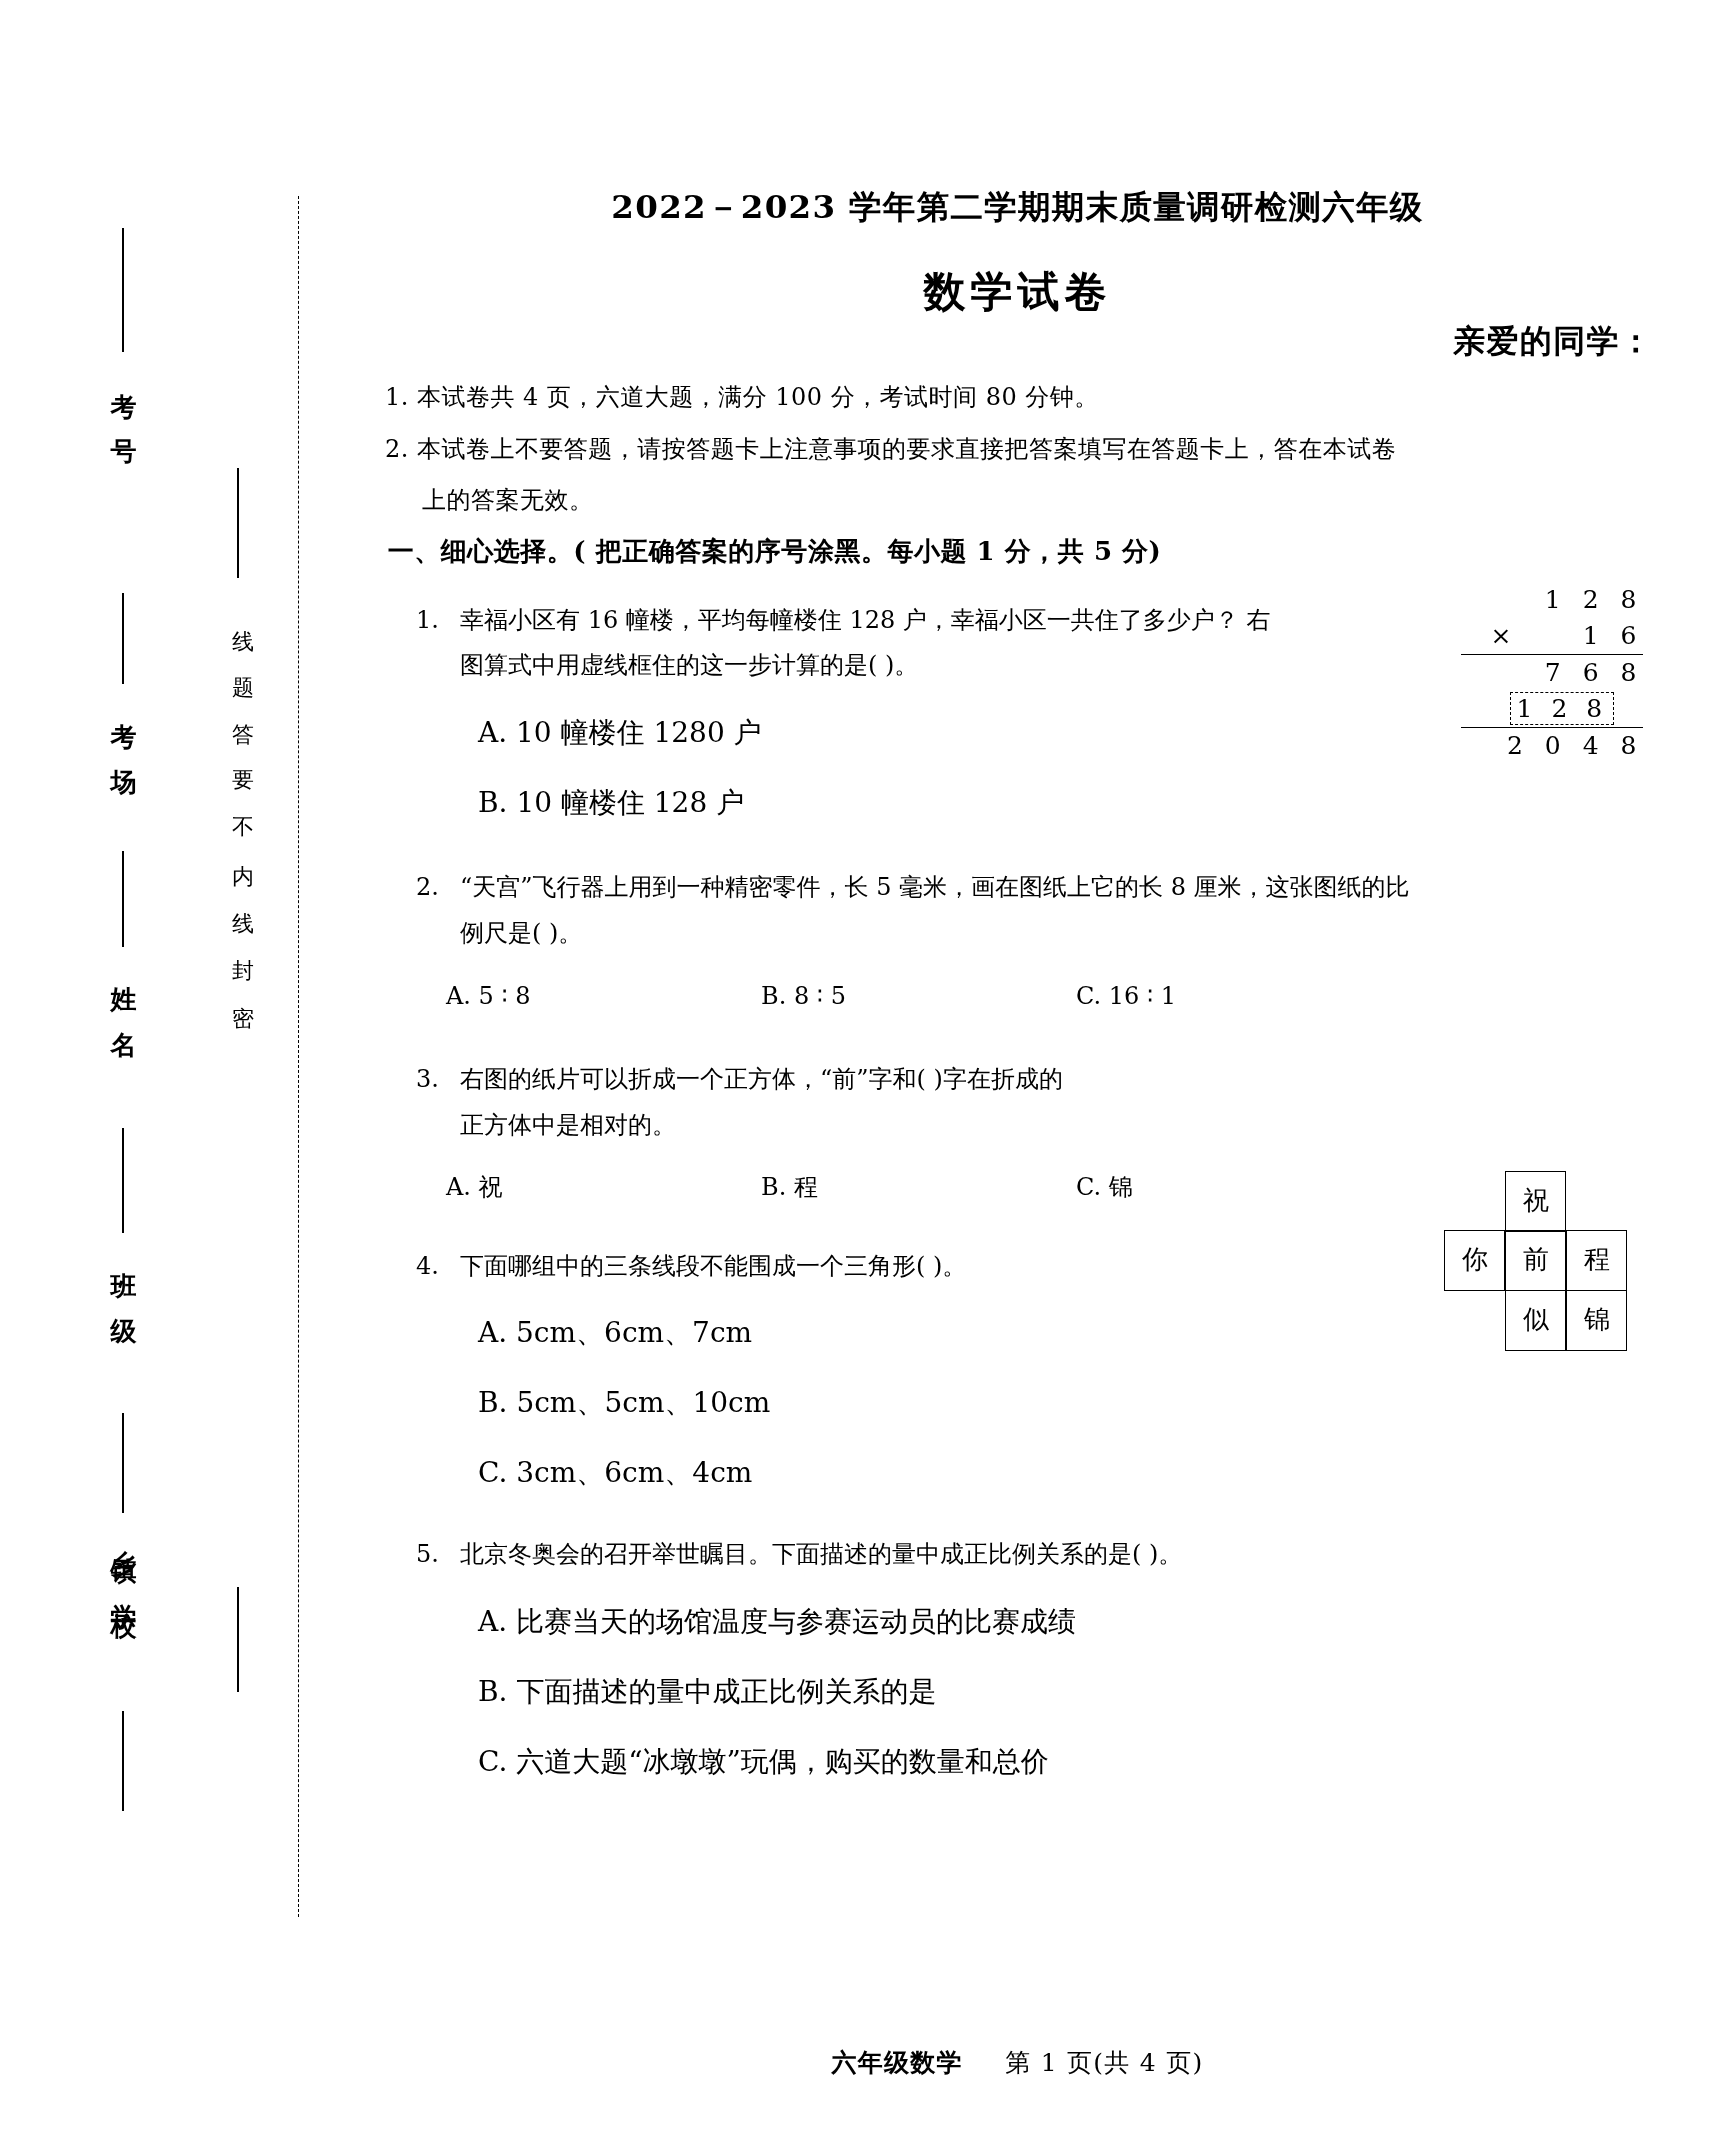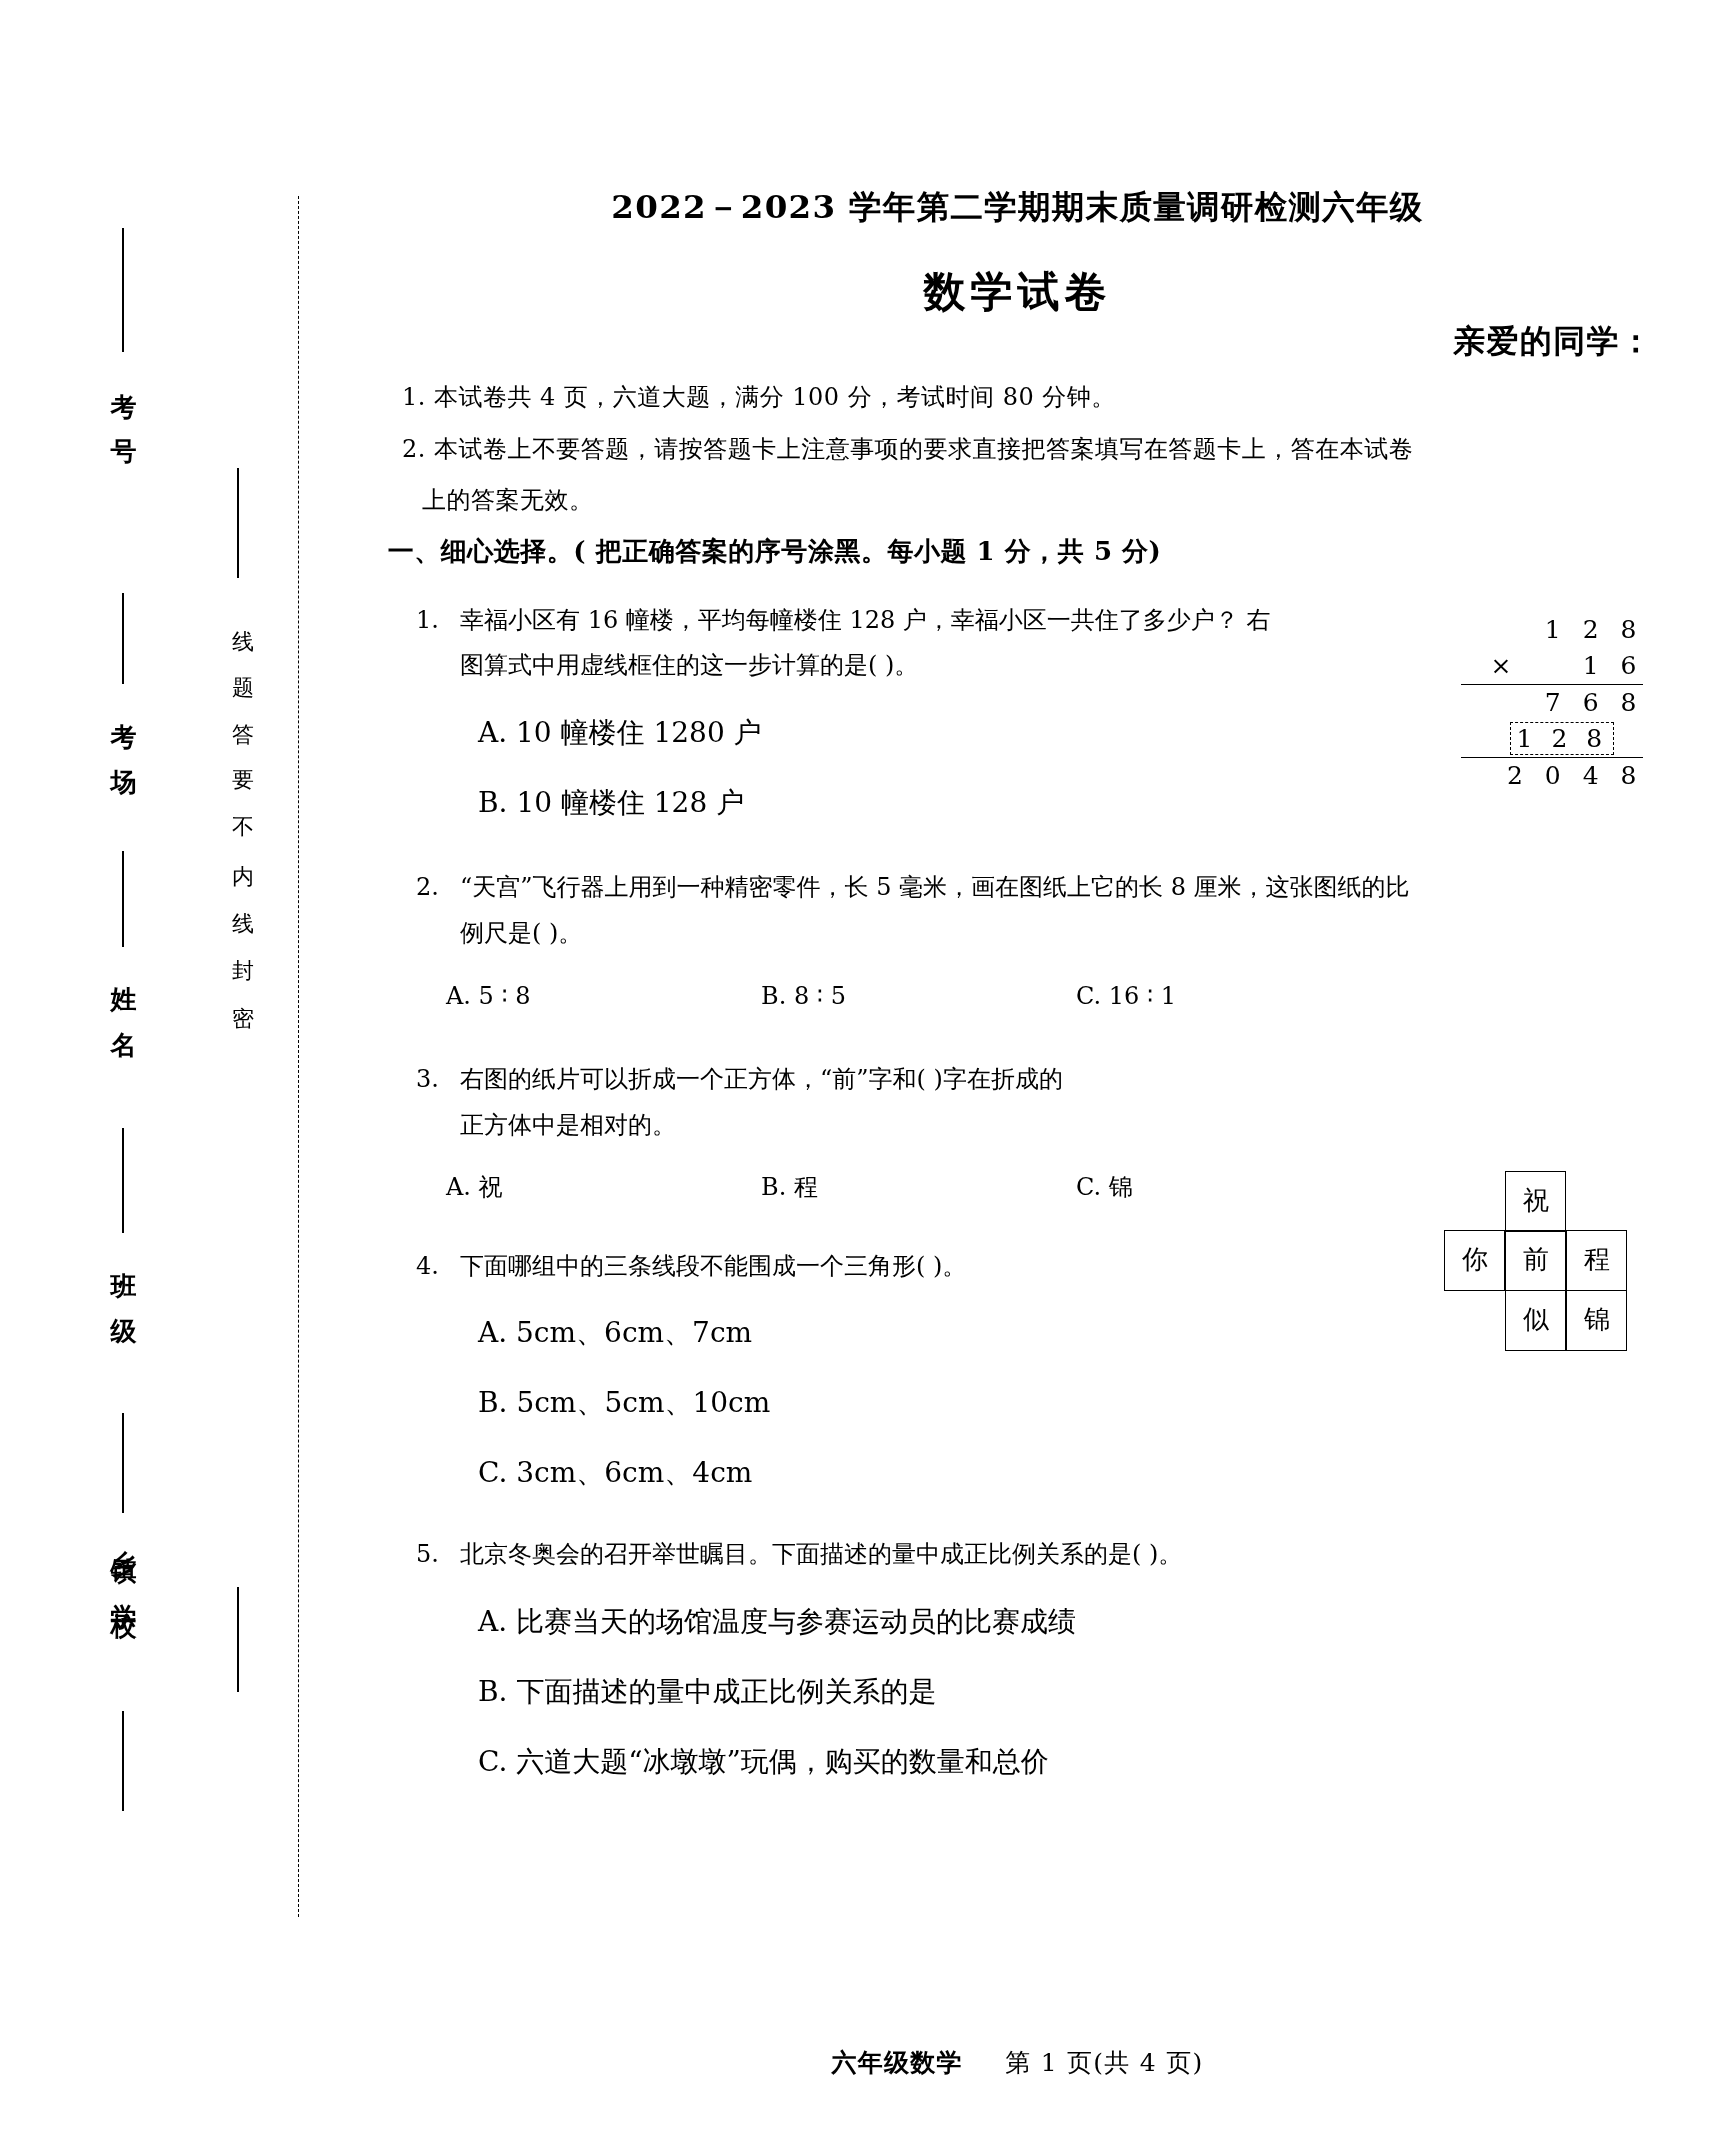--- a/index.html
+++ b/index.html
@@ -78,21 +78,21 @@
   .notice-head {
     font-size: 32px;
     font-weight: 700;
     margin-left: 7.6px;
     letter-spacing: 0.04em;
     text-align: right;
   }
   .notice-line {
     font-size: 24px;
     margin-top: 15.3px;
-    margin-left: 20px;
+    margin-left: 3px;
     letter-spacing: 0.02em;
     line-height: 1.5;
   }
   .notice-cont {
     margin-left: 40px;
   }
 
   .section-head {
     font-size: 26px;
     font-weight: 700;
@@ -132,21 +132,21 @@
   .opt-row > span {
     display: inline-block;
   }
   .opt-a { width: 315px; }
   .opt-b { width: 315px; }
 
   
   .mult-fig {
     position: absolute;
     right: 9.6px;
-    top: 612px;
+    top: 582px;
     width: 182px;
     font-family: "DejaVu Serif", "Liberation Serif", serif;
     font-size: 25px;
     letter-spacing: 0.28em;
     text-align: right;
   }
   .mult-fig .row { height: 36px; line-height: 36px; position: relative; }
   .mult-fig .rule-top { border-top: 1.9px solid #000; }
   .mult-fig .times {
     position: absolute;

